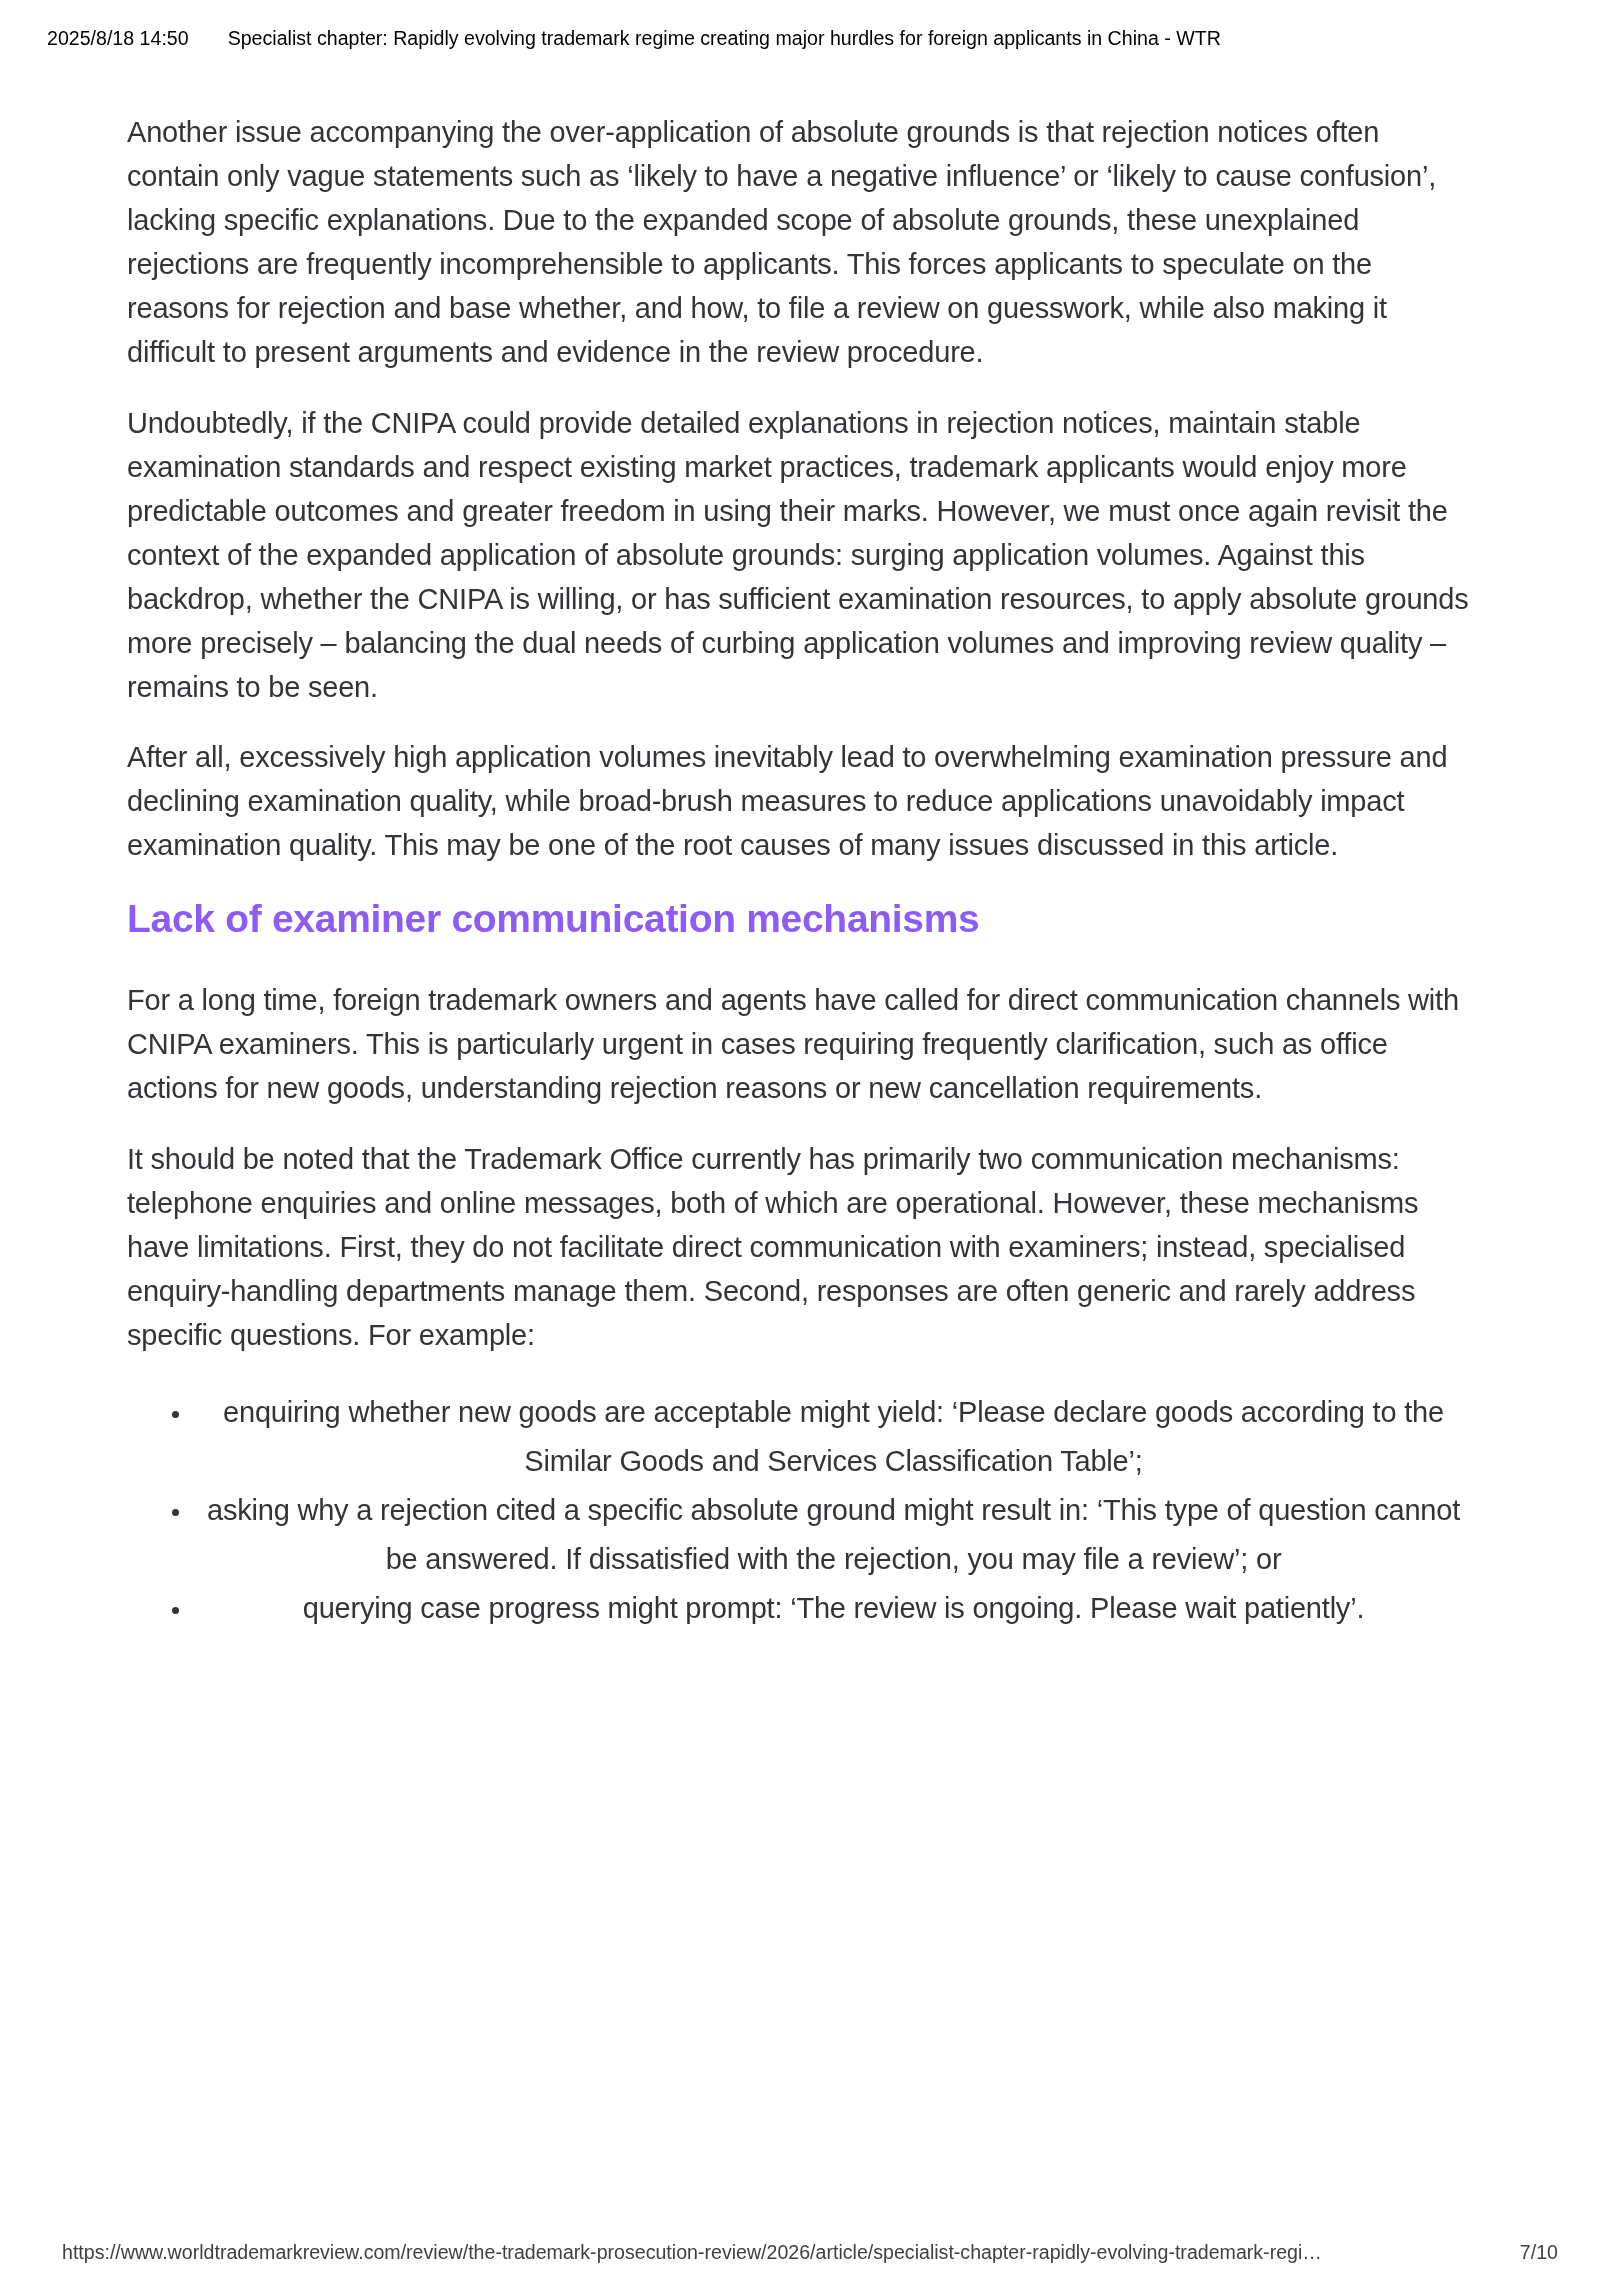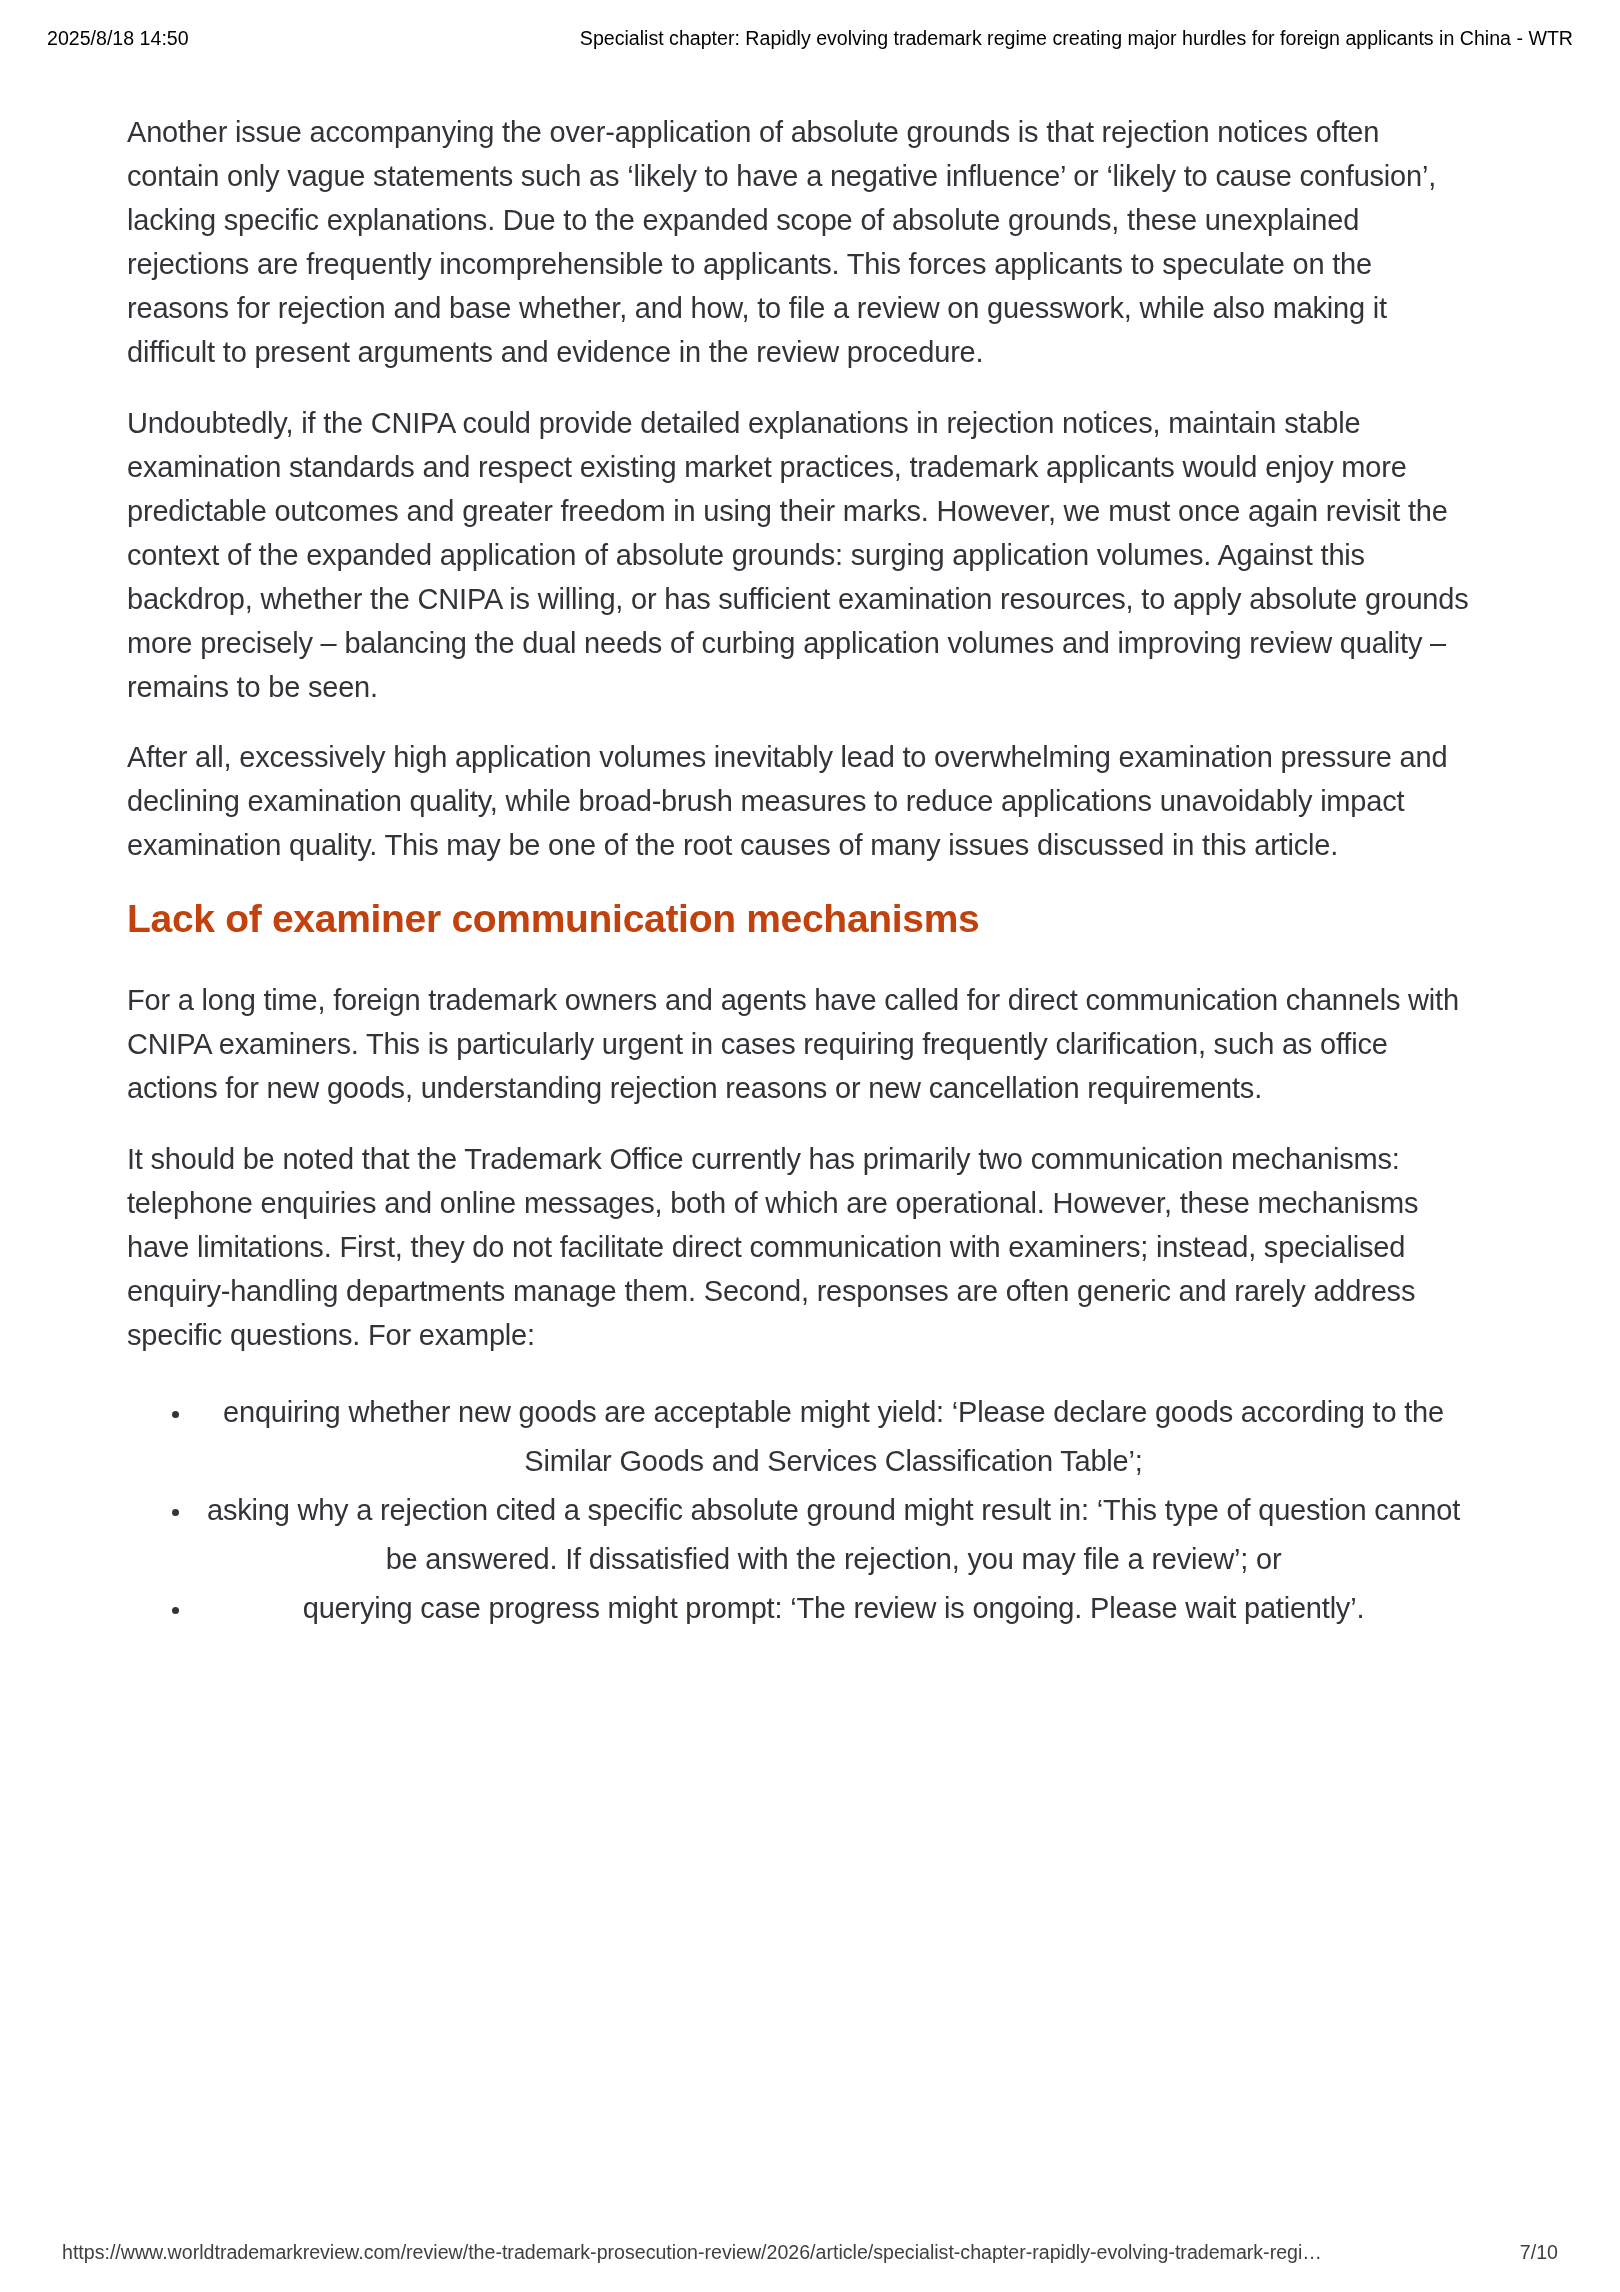--- a/index.html
+++ b/index.html
@@ -24,21 +24,21 @@
     display: flex;
     align-items: baseline;
     padding: 0 47px;
     font-size: 19.6px;
     color: #000000;
     white-space: nowrap;
   }
   .print-header .timestamp { flex: none; }
   .print-header .doc-title {
     flex: 1;
-    text-align: right;
+    text-align: left;
     overflow: hidden;
     text-overflow: ellipsis;
     padding-left: 39px;
   }
 
   
   .content {
     position: absolute;
     top: 110px;
     left: 127px;
@@ -47,21 +47,21 @@
     font-size: 29px;
     line-height: 44px;
     letter-spacing: -0.2px;
   }
   .content p { margin-bottom: 26.5px; }
   .content h1 {
     margin: 29px 0 37px 0;
     font-size: 39px;
     line-height: 45px;
     font-weight: bold;
-    color: #c2410c;
+    color: #8b5cf6;
     letter-spacing: -0.3px;
   }
   .content ul {
     margin-top: 31px;
     padding-left: 66px;
     list-style: disc;
   }
   .content li {
     line-height: 49px;
     padding-left: 2px;

